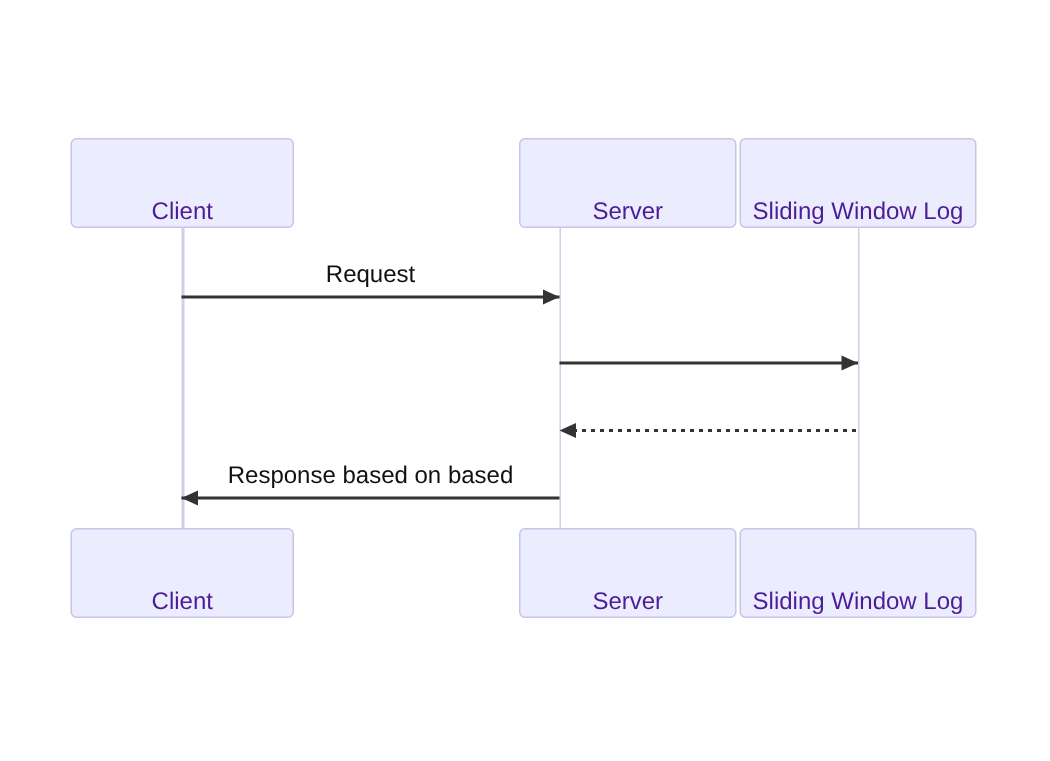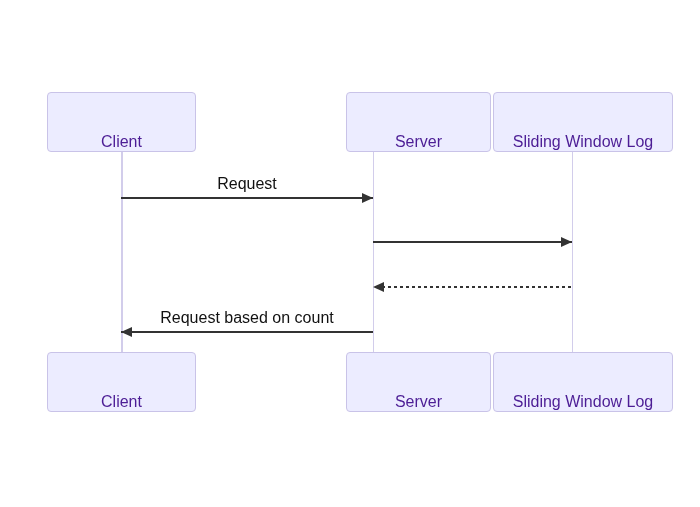--- a/index.html
+++ b/index.html
@@ -33,21 +33,21 @@
     display: flex;
     align-items: flex-end;
     justify-content: center;
     font-size: 16px;
     color: #4c1d95;
   }
   .actor.row-top { top: 92px; }
   .actor.row-bottom { top: 352px; }
   .actor.pos-client { left: 47px; width: 149px; }
   .actor.pos-server { left: 301px; width: 145px; margin-left: 45px; }
-  .actor.pos-swl { left: 493px; width: 180px; }
+  .actor.pos-swl { left: 493px; width: 158px; }
   .msg-label {
     position: absolute;
     text-align: center;
     font-size: 16px;
     line-height: 19px;
     color: #111111;
     white-space: nowrap;
   }
   .msg-line {
     position: absolute;
@@ -89,21 +89,21 @@
   <div class="msg-label" style="left:121px; top:174px; width:252px">Request</div>
   <div class="msg-line" style="left:121px; top:197px; width:252px"></div>
   <div class="arrowhead right" style="left:362px; top:193px"></div>
 
   <div class="msg-line" style="left:373px; top:241px; width:199px"></div>
   <div class="arrowhead right" style="left:561px; top:237px"></div>
 
   <div class="msg-line dashed" style="left:382px; top:286px; width:190px"></div>
   <div class="arrowhead left" style="left:373px; top:282px"></div>
 
-  <div class="msg-label" style="left:121px; top:308px; width:252px">Request based on count</div>
+  <div class="msg-label" style="left:121px; top:308px; width:252px">Response based on based</div>
   <div class="msg-line" style="left:121px; top:331px; width:252px"></div>
   <div class="arrowhead left" style="left:121px; top:327px"></div>
 
   <div class="actor row-bottom pos-client">
     <span>Client</span>
   </div>
   <div class="actor row-bottom pos-server">
     <span>Server</span>
   </div>
   <div class="actor row-bottom pos-swl">

